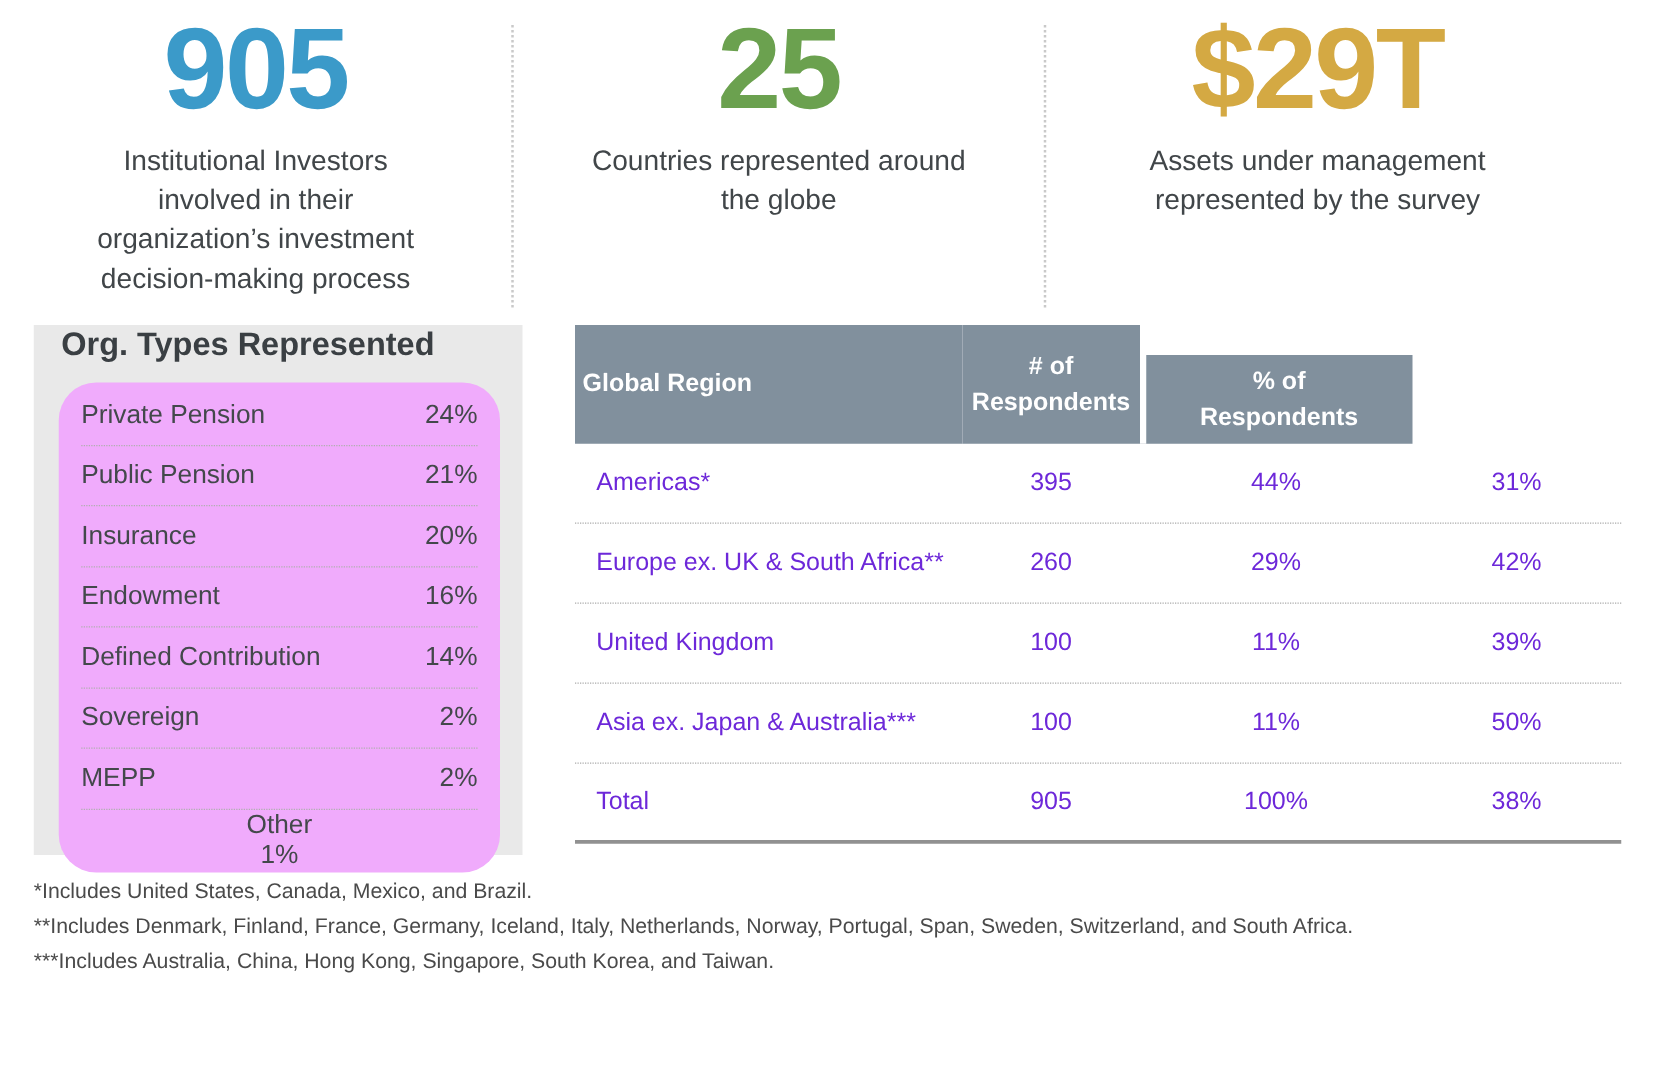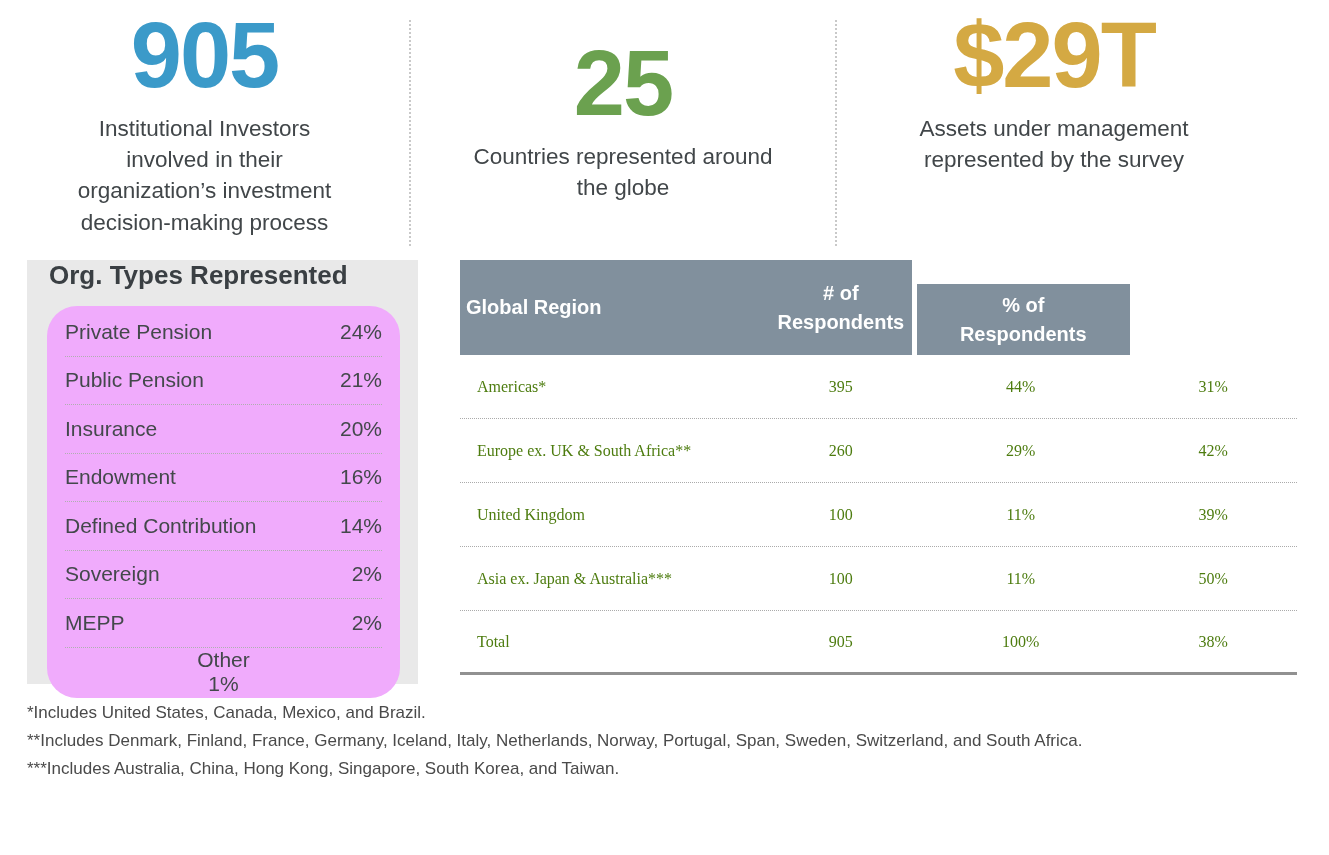--- a/index.html
+++ b/index.html
@@ -103,24 +103,23 @@
     justify-content: center;
     text-align: center;
     line-height: 1.45;
   }
   .th .wrap { display: inline-block; max-width: 128px; }
   .th-region { justify-content: flex-start; padding-left: 6px; text-align: right; }
   .th-gap { border-left: 5px solid #ffffff; margin-top: 24px; }
   .trow {
     height: 64px;
     align-items: center;
-    font-size: 16px;
-    color: #4d7c0f;
+    font-size: 20px;
+    color: #6d28d9;
     border-bottom: 1px dotted #ababab;
-    font-family: Liberation Serif, serif;
   }
   .trow .region-cell { padding-left: 17px; }
   .trow .num { text-align: center; }
   .trow-total { border-bottom: 3px solid #919191; }
 
   
   .footnotes {
     margin: 15px 0 0 27px;
     font-size: 17px;
     color: #4a4a4a;
@@ -132,21 +131,21 @@
 
 <div class="page">
 
   <section class="stats-row">
     <div class="stat stat-1">
       <div class="stat-value" style="color: rgb(59, 154, 201);">905</div>
       <div class="stat-caption">Institutional Investors involved in their organization’s investment decision-making process</div>
     </div>
     <div class="stat-divider"></div>
     <div class="stat stat-2">
-      <div class="stat-value" style="color: rgb(107, 161, 79); margin-top: 28px;">25</div>
+      <div class="stat-value" style="color: rgb(107, 161, 79);">25</div>
       <div class="stat-caption">Countries represented around the globe</div>
     </div>
     <div class="stat-divider"></div>
     <div class="stat stat-3">
       <div class="stat-value" style="color: rgb(212, 169, 67);">$29T</div>
       <div class="stat-caption">Assets under management represented by the survey</div>
     </div>
   </section>
 
   <section class="content-row">

